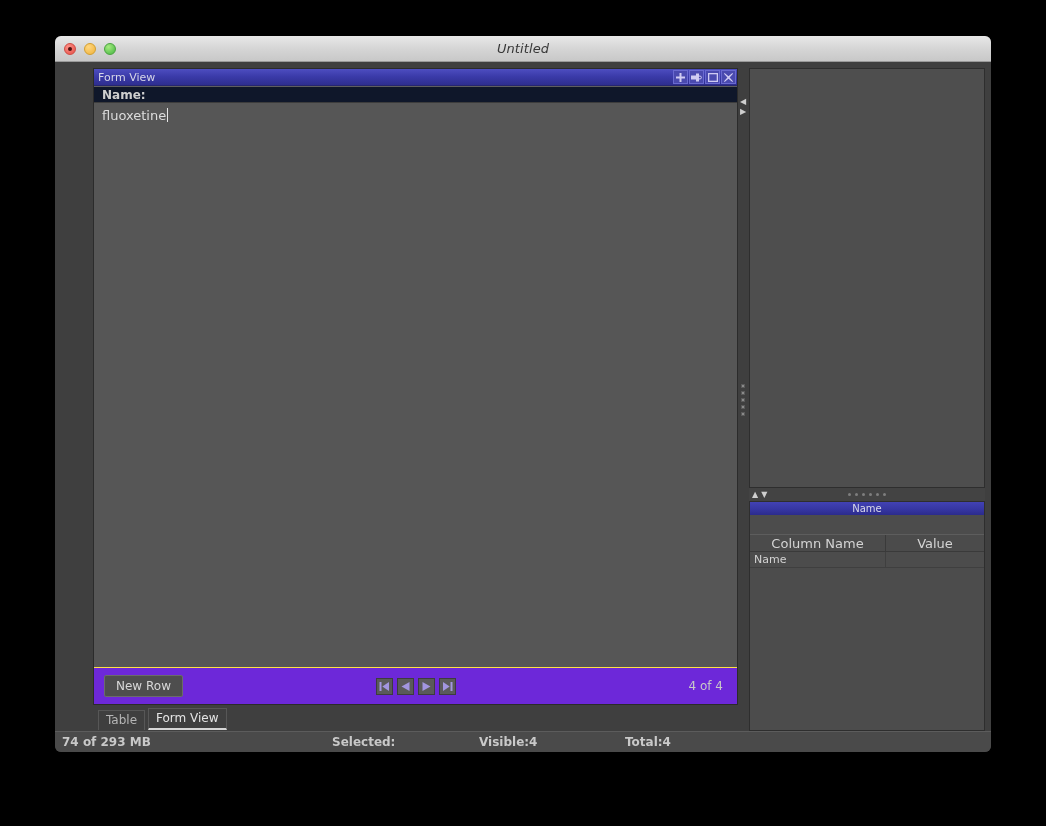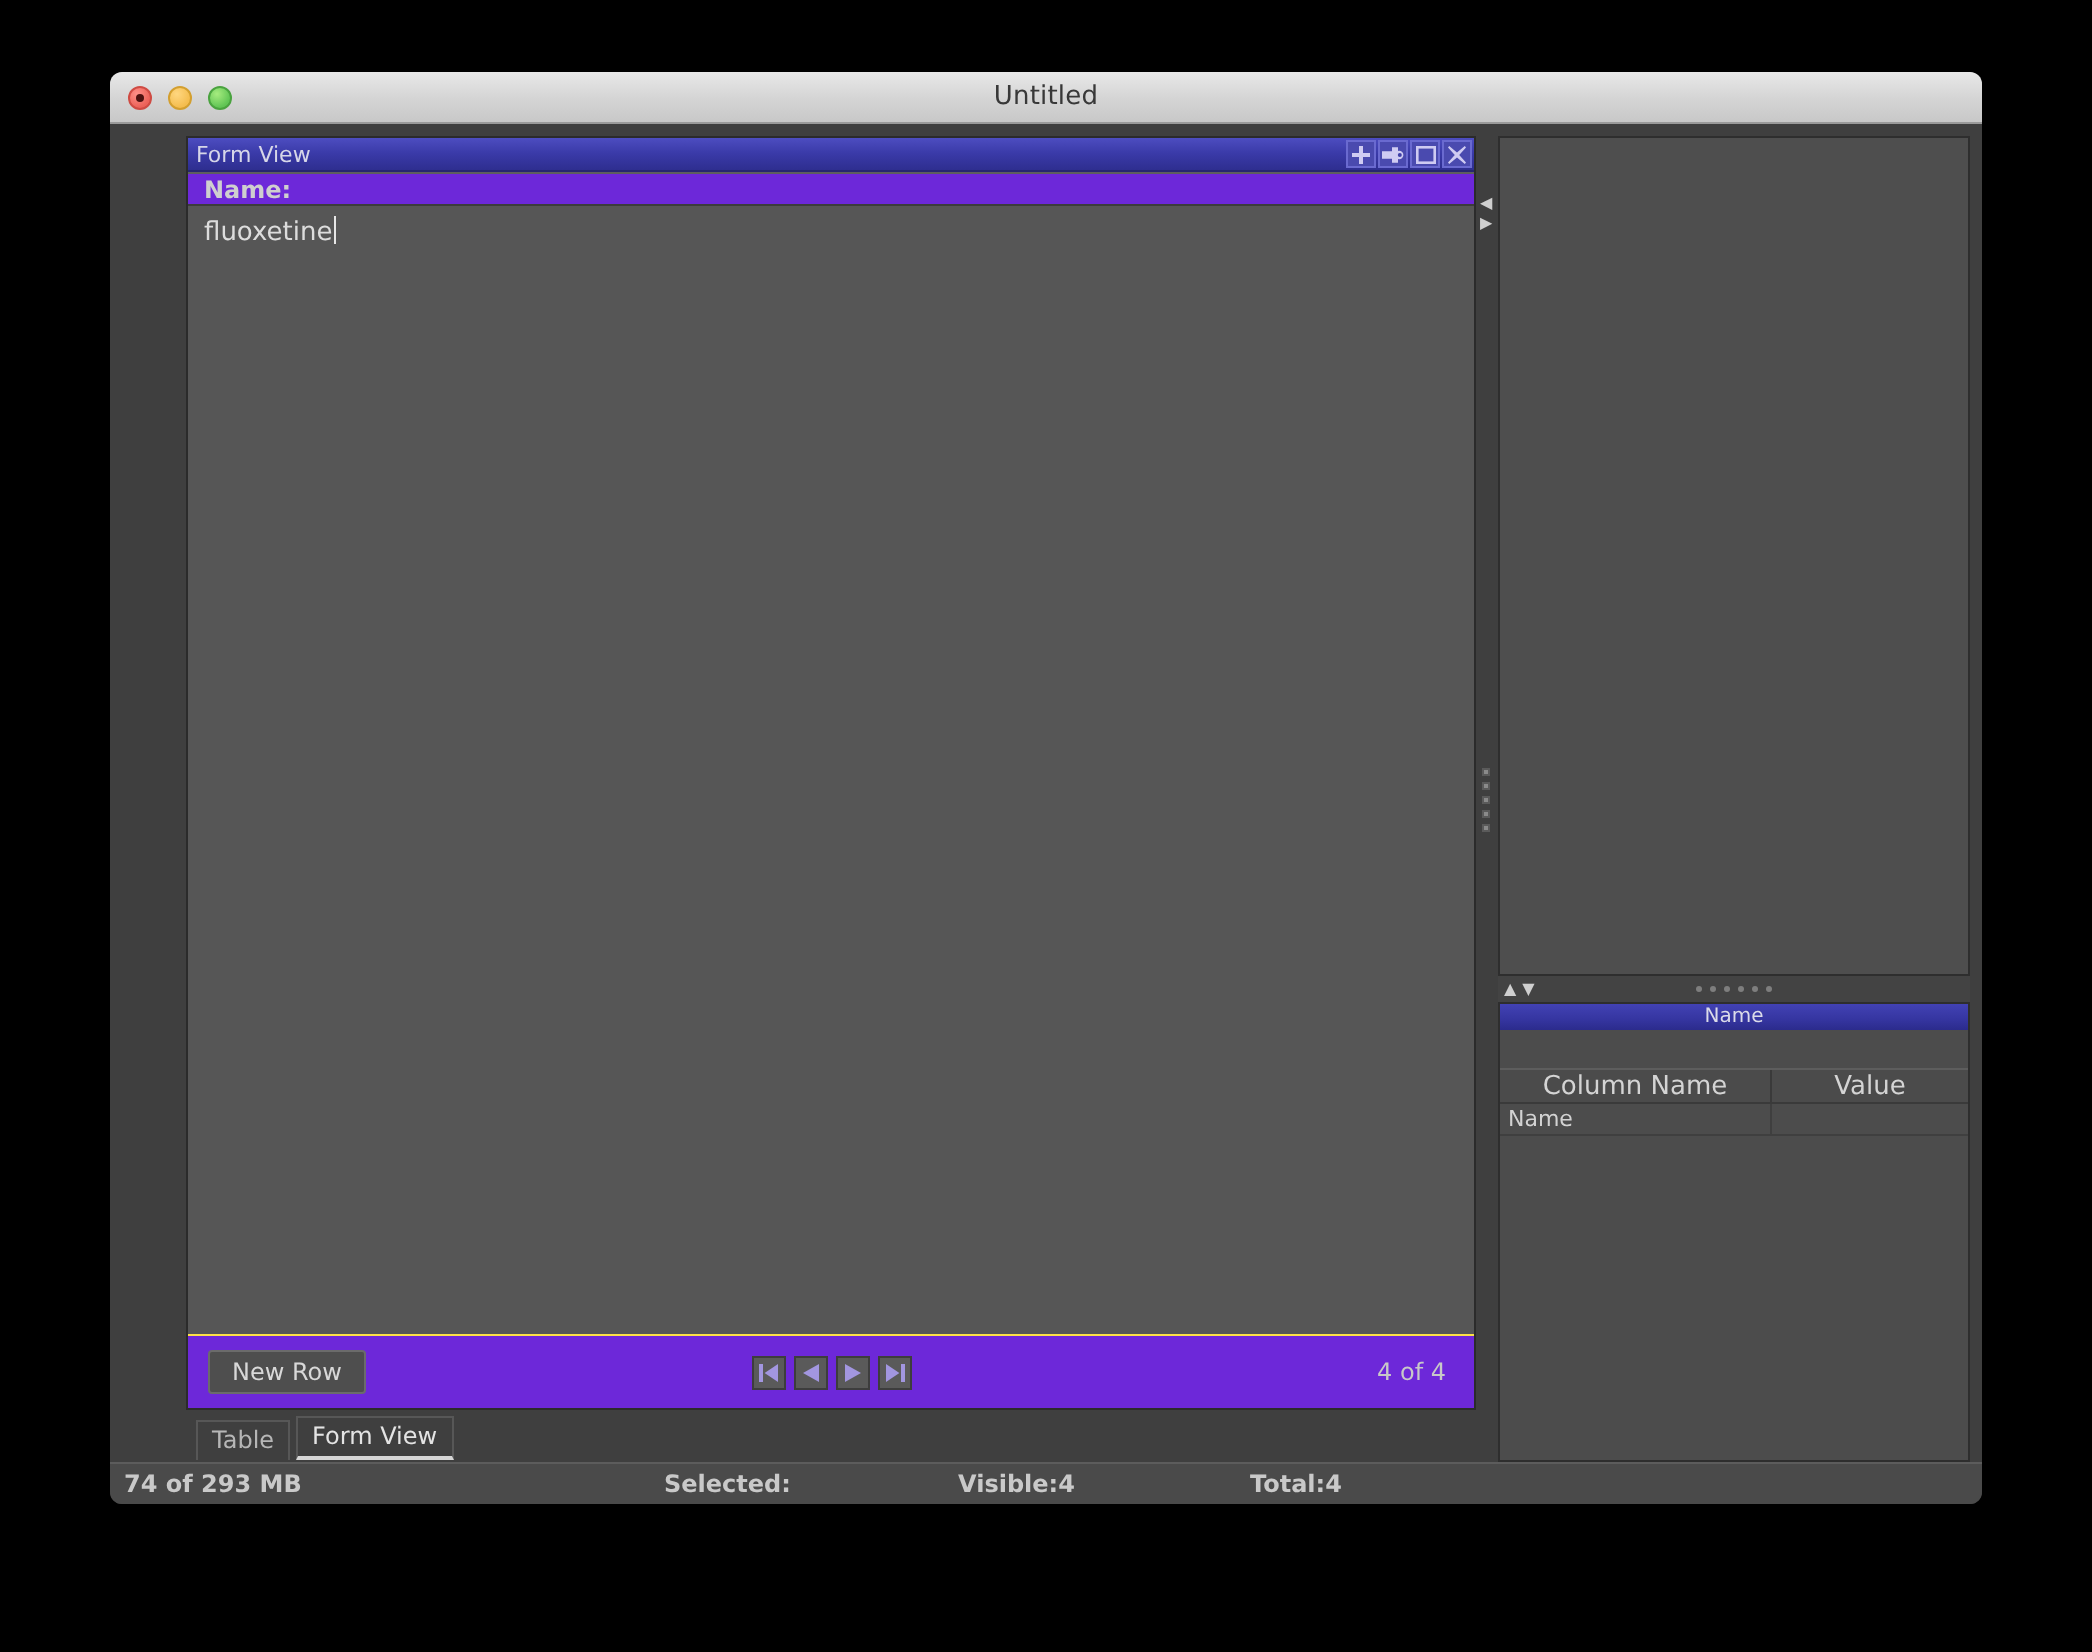--- a/index.html
+++ b/index.html
@@ -29,20 +29,21 @@
 
   
   #titlebar {
     height: 26px;
     flex: 0 0 26px;
     background: linear-gradient(to bottom, #e8e8e8 0%, #d4d4d4 55%, #c8c8c8 100%);
     border-bottom: 1px solid #9a9a9a;
     position: relative;
     display: flex;
     align-items: center;
+    font-style: italic;
   }
   .traffic-lights {
     position: absolute;
     left: 9px;
     top: 0;
     height: 26px;
     display: flex;
     align-items: center;
     gap: 8px;
   }
@@ -134,21 +135,21 @@
   #form-area {
     flex: 1 1 auto;
     background: #565656;
     display: flex;
     flex-direction: column;
     min-height: 0;
   }
   #field-header {
     height: 17px;
     flex: 0 0 17px;
-    background: #6d28d9;
+    background: #0f172a;
     border-bottom: 1px solid #3c3c3c;
     border-top: 1px solid #5e5e5e;
     display: flex;
     align-items: center;
     padding-left: 8px;
   }
   #field-header span {
     font-size: 12px;
     font-weight: bold;
     color: #cfcfcf;

